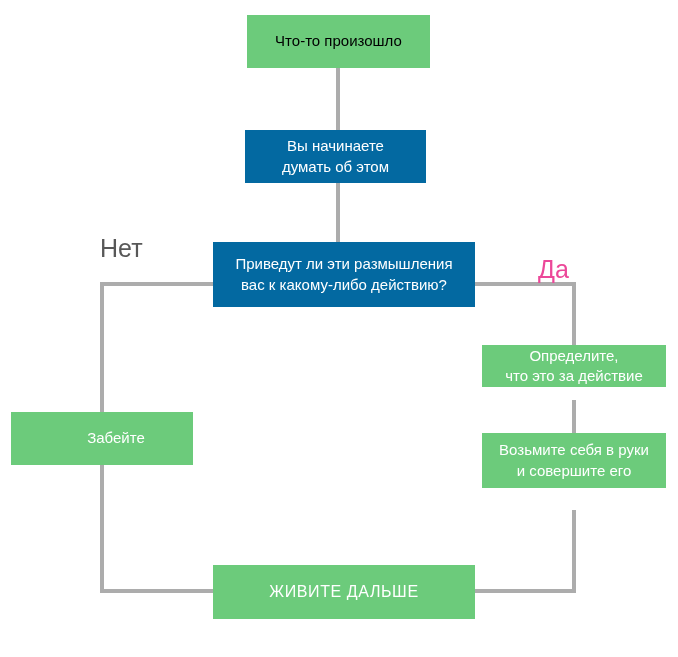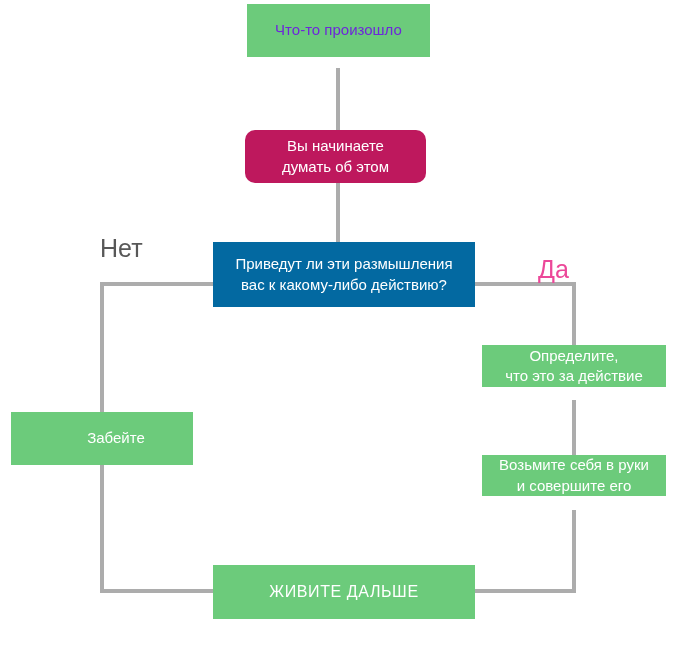--- a/index.html
+++ b/index.html
@@ -62,28 +62,28 @@
       <div class="conn v" style="left: 100px; top: 282px; background: rgb(172, 172, 172); height: 132px;"></div>
       <div class="conn v" style="left: 100px; top: 465px; background: rgb(172, 172, 172); height: 128px;"></div>
       <div class="conn h" style="left: 100px; top: 589px; background: rgb(172, 172, 172); width: 117px;"></div>
       <div class="conn h" style="left: 473px; top: 282px; background: rgb(172, 172, 172); width: 103px;"></div>
       <div class="conn v" style="left: 572px; top: 282px; background: rgb(172, 172, 172); height: 65px;"></div>
       <div class="conn v" style="left: 572px; top: 400px; background: rgb(172, 172, 172); height: 57px;"></div>
       <div class="conn v" style="left: 572px; top: 510px; background: rgb(172, 172, 172); height: 81px;"></div>
       <div class="conn h" style="left: 471px; top: 589px; background: rgb(172, 172, 172); width: 105px;"></div>
     </div>
   <div id="node-layer">
-      <div class="node" style="left: 247px; top: 4px; width: 183px; height: 53px; background: rgb(108, 203, 123); color: #6d28d9;">Что-то произошло</div>
-      <div class="node" style="left: 245px; top: 130px; width: 181px; height: 53px; background: #be185d; color: rgb(255, 255, 255); border-radius: 10px;">Вы начинаете
+      <div class="node" style="left: 247px; top: 15px; width: 183px; height: 53px; background: rgb(108, 203, 123); color: #000000;">Что-то произошло</div>
+      <div class="node" style="left: 245px; top: 130px; width: 181px; height: 53px; background: #0369a1; color: rgb(255, 255, 255);">Вы начинаете
 думать об этом</div>
       <div class="node" style="left: 213px; top: 242px; width: 262px; height: 65px; background: #0369a1; color: rgb(255, 255, 255);">Приведут ли эти размышления
 вас к какому-либо действию?</div>
       <div class="node" style="left: 482px; top: 345px; width: 184px; height: 42px; background: rgb(108, 203, 123); color: rgb(255, 255, 255);">Определите,
 что это за действие</div>
-      <div class="node" style="left: 482px; top: 455px; width: 184px; height: 41px; background: rgb(108, 203, 123); color: rgb(255, 255, 255);">Возьмите себя в руки
+      <div class="node" style="left: 482px; top: 433px; width: 184px; height: 55px; background: rgb(108, 203, 123); color: rgb(255, 255, 255);">Возьмите себя в руки
 и совершите его</div>
       <div class="node" style="left: 11px; top: 412px; width: 182px; height: 53px; background: rgb(108, 203, 123); color: rgb(255, 255, 255); padding-left: 36px;">Забейте</div>
       <div class="node emphasis" style="left: 213px; top: 565px; width: 262px; height: 54px; background: rgb(108, 203, 123); color: rgb(255, 255, 255);">ЖИВИТЕ ДАЛЬШЕ</div>
     </div>
   <div id="label-layer">
       <div class="branch-label" style="left: 100px; top: 234px; color: rgb(88, 88, 88);">Нет</div>
       <div class="branch-label" style="left: 538px; top: 234px; color: #ec4899; margin-top: 21px;">Да</div>
     </div>
 </div>
 

